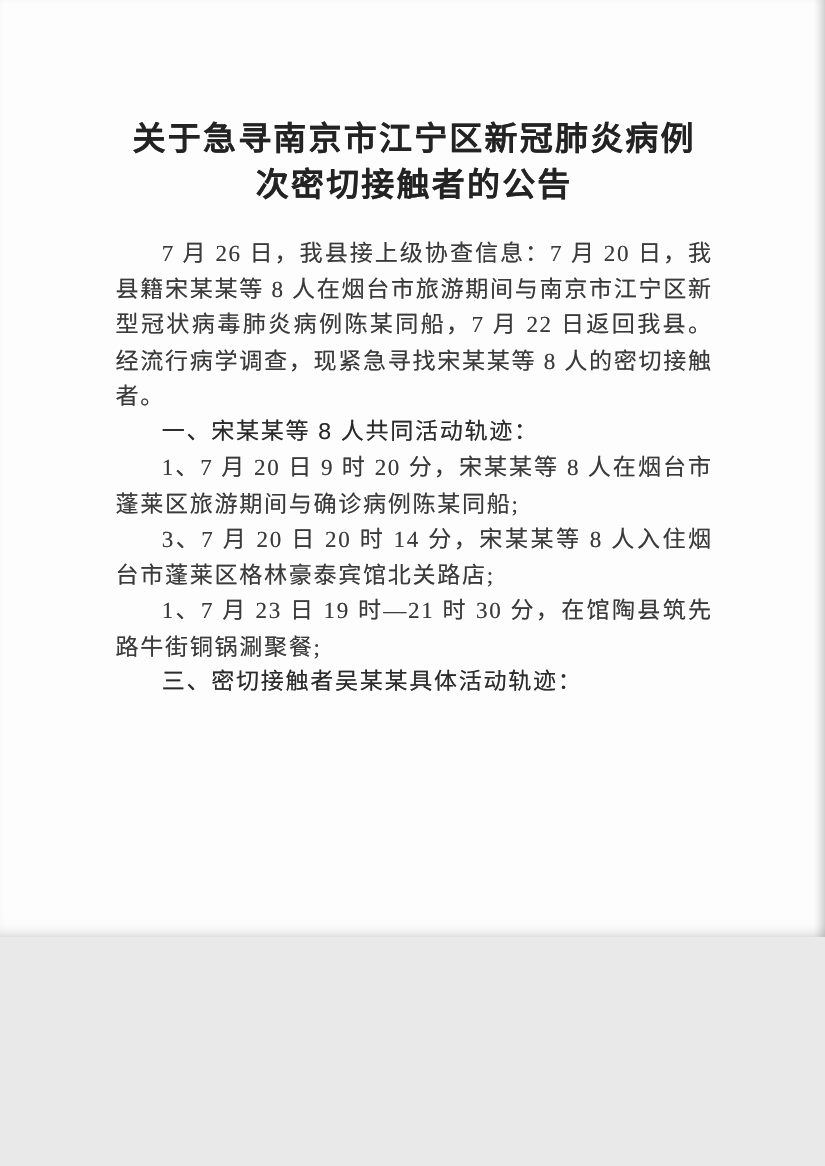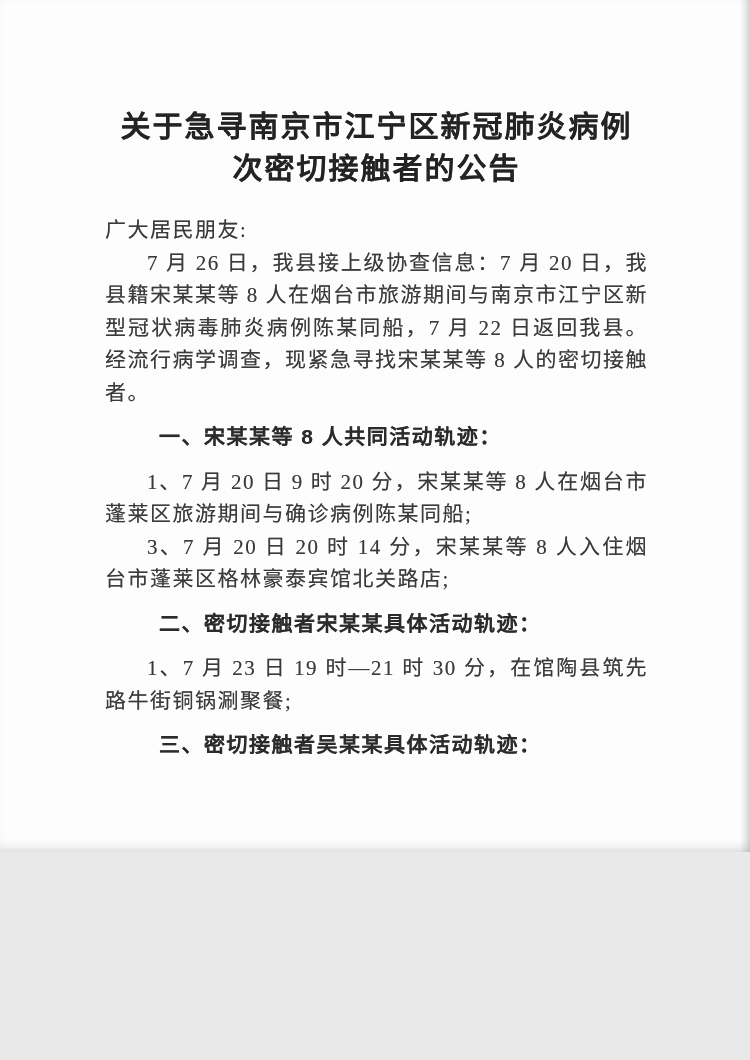--- a/index.html
+++ b/index.html
@@ -52,23 +52,23 @@
   .para {
     margin: 0;
     font-size: 21px;
     line-height: 32.5px;
     letter-spacing: 1.5px;
     text-indent: 2em;
     text-align: justify;
     text-shadow: 0 0 0.5px rgba(58,58,58,0.5);
   }
   .heading {
-    margin: 12px;
+    margin: 0;
     font-family: "Liberation Sans", sans-serif;
-    font-weight: 700;
+    font-weight: 400;
     font-size: 21px;
     line-height: 32.5px;
     letter-spacing: 1.5px;
     text-indent: 2em;
     color: #2b2b2b;
     text-shadow: 0 0 0.5px rgba(43,43,43,0.6);
   }
   .page-number {
     position: absolute;
     left: 0;
@@ -81,34 +81,32 @@
   }
 </style>
 </head>
 <body>
 
 <div class="page">
 
   <h1 class="title">关于急寻南京市江宁区新冠肺炎病例
 次密切接触者的公告</h1>
 
-  <p class="salutation">广大居民朋友:</p>
 
   <p class="para">7 月 26 日，我县接上级协查信息：7 月 20 日，我县籍宋某某等 8 人在烟台市旅游期间与南京市江宁区新型冠状病毒肺炎病例陈某同船，7 月 22 日返回我县。经流行病学调查，现紧急寻找宋某某等 8 人的密切接触者。</p>
 
   <p class="heading">一、宋某某等 8 人共同活动轨迹：</p>
 
   <p class="para">1、7 月 20 日 9 时 20 分，宋某某等 8 人在烟台市蓬莱区旅游期间与确诊病例陈某同船;</p>
 
 
   <p class="para">3、7 月 20 日 20 时 14 分，宋某某等 8 人入住烟台市蓬莱区格林豪泰宾馆北关路店;</p>
 
 
 
-  <p class="heading">二、密切接触者宋某某具体活动轨迹：</p>
 
   <p class="para">1、7 月 23 日 19 时—21 时 30 分，在馆陶县筑先路牛街铜锅涮聚餐;</p>
 
 
   <p class="heading">三、密切接触者吴某某具体活动轨迹：</p>
 
   <div class="page-number">- 1 -</div>
 
 </div>
 

